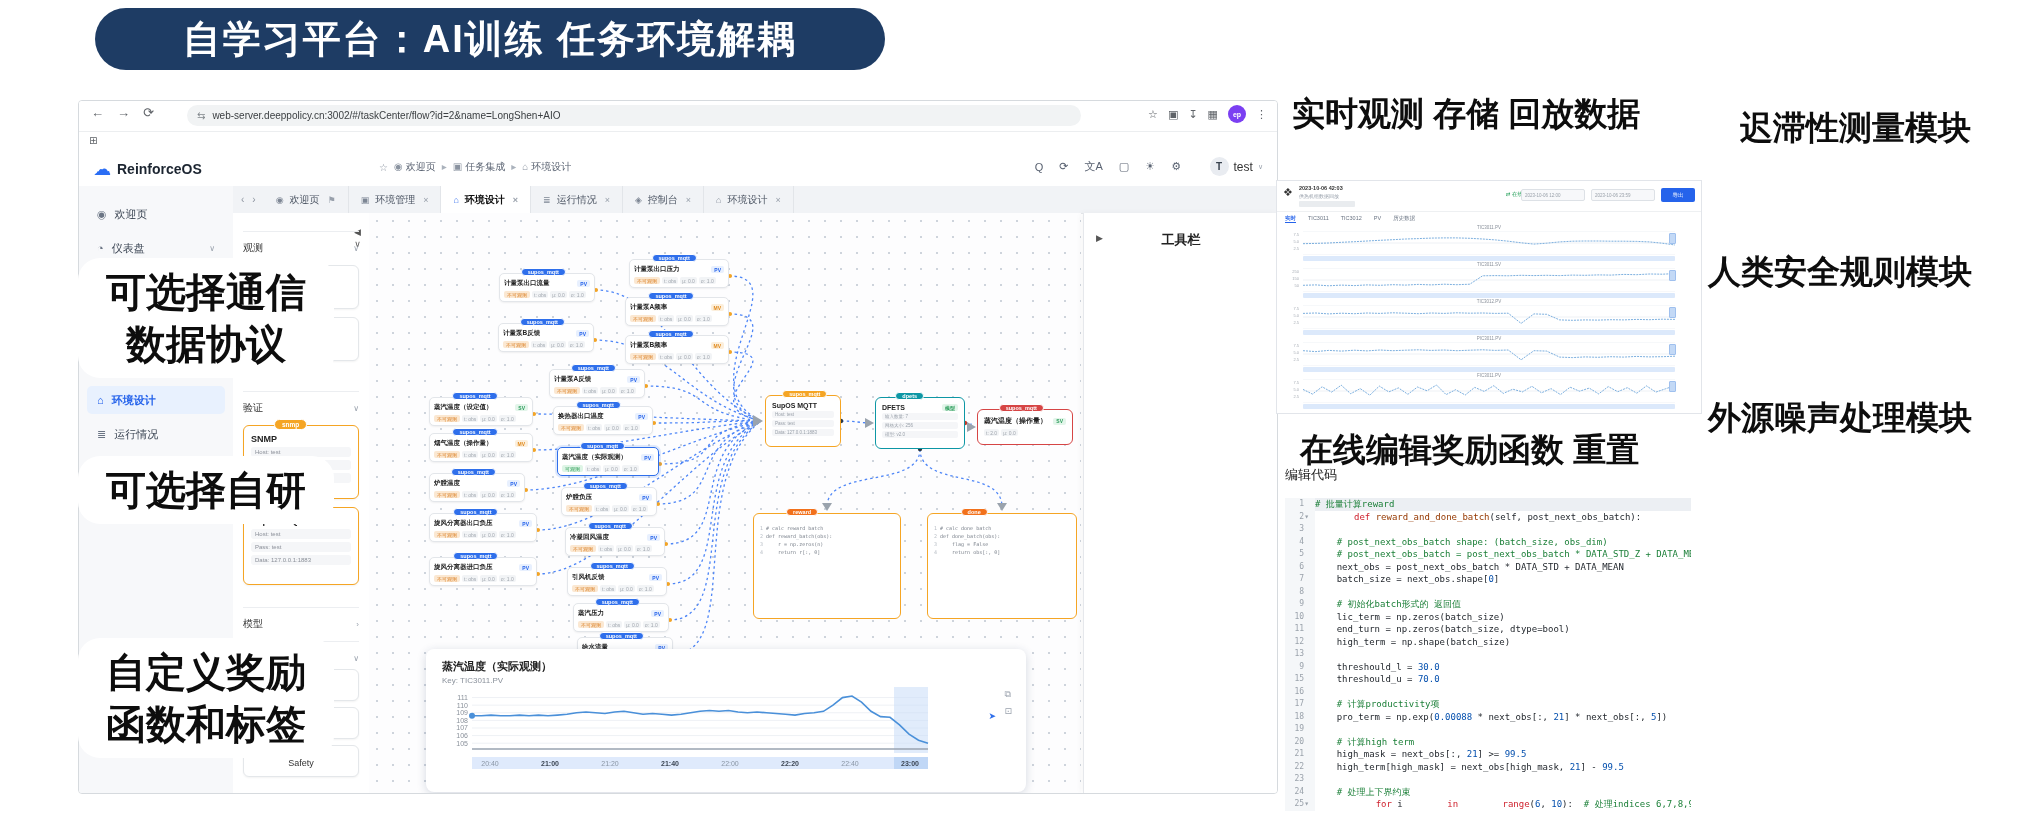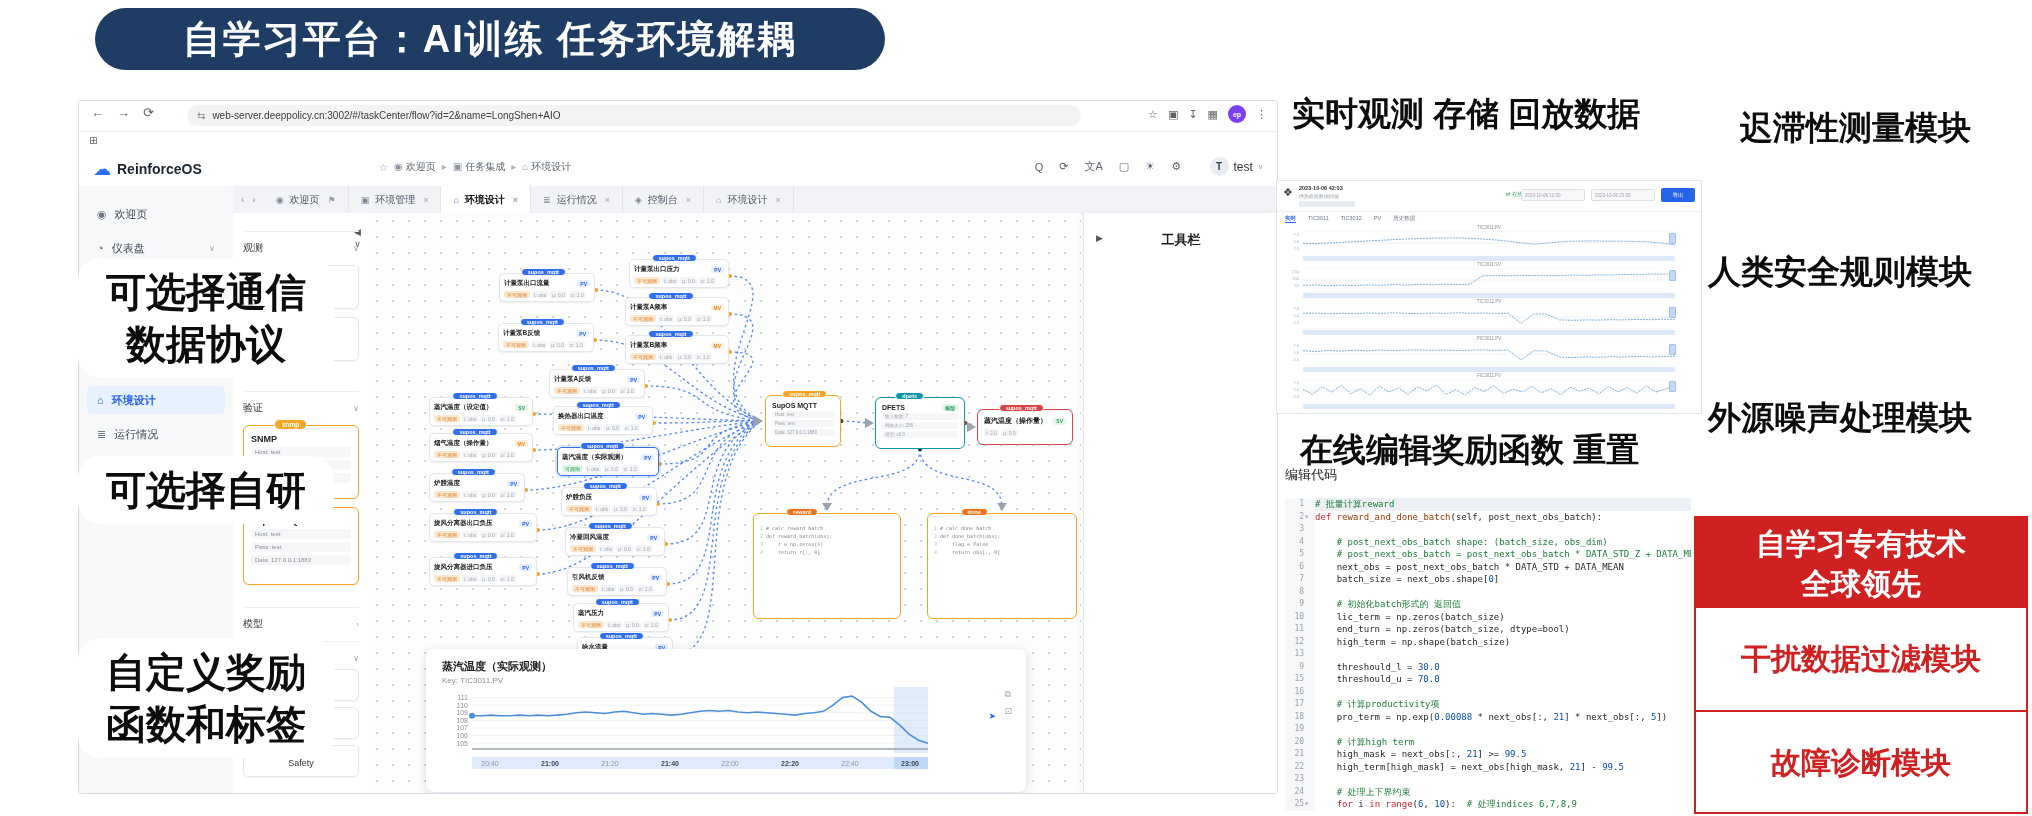--- a/index.html
+++ b/index.html
@@ -142,21 +142,21 @@
   .mtick{position:absolute;font-size:4px;color:#a7adb5;text-align:right;width:20px;}
   .mbrush{position:absolute;height:5px;background:#dce9fb;border-radius:1px;}
   .mhandle{position:absolute;width:5px;height:9px;background:#c3d9f6;border:1px solid #9fc0ee;border-radius:1px;}
 
   .codebox{left:1285px;top:498px;width:406px;height:314px;background:#fff;z-index:2;font-family:"DejaVu Sans Mono",monospace;}
   .cline{display:flex;height:12.5px;line-height:12.5px;font-size:9px;white-space:pre;}
   .cline .lnum{width:24px;text-align:right;padding-right:6px;color:#9aa2ab;background:#f5f7f9;flex:none;font-size:8px;}
   .cline.active .ctext{background:#eceff3;}
   .ctext{flex:1;color:#24292f;overflow:hidden;}
   .tok-c{color:#1a7f37;}
-  .tok-k{color:#cf222e;}
+  .tok-k{color:#cf222e;margin-left:39px;}
   .tok-f{color:#953800;}
   .tok-n{color:#0550ae;}
 
   .redbox{left:1694px;top:516px;width:334px;height:298px;z-index:3;border:2px solid #cf2121;box-sizing:border-box;background:#fff;}
   .redhead{height:90px;background:#cf2121;color:#fff;text-align:center;font-size:30px;font-weight:900;line-height:40px;padding-top:6px;box-sizing:border-box;}
   .redcell{height:102px;display:flex;align-items:center;justify-content:center;color:#cf2121;font-size:30px;font-weight:900;}
   .redcell.first{border-bottom:2px solid #cf2121;}
 
   svg text{font-family:"Liberation Sans",sans-serif;}
 </style>
@@ -855,21 +855,13 @@
       <div class="cline"><span class="lnum">22 </span><span class="ctext">    high_term[high_mask] = next_obs[high_mask, <span class="tok-n">21</span>] - <span class="tok-n">99.5</span></span></div>
       <div class="cline"><span class="lnum">23 </span><span class="ctext"></span></div>
       <div class="cline"><span class="lnum">24 </span><span class="ctext"><span class="tok-c">    # 处理上下界约束</span></span></div>
       <div class="cline"><span class="lnum">25▾</span><span class="ctext">    <span class="tok-k">for</span> i <span class="tok-k">in</span> <span class="tok-k">range</span>(<span class="tok-n">6</span>, <span class="tok-n">10</span>):<span class="tok-c">  # 处理indices 6,7,8,9</span></span></div>
     </div>
 
   <div class="abs bigheading" style="left:1740px;top:106px;">迟滞性测量模块</div>
   <div class="abs bigheading" style="left:1708px;top:250px;">人类安全规则模块</div>
   <div class="abs bigheading" style="left:1708px;top:396px;">外源噪声处理模块</div>
 
-  <div class="abs redbox">
-    <div class="redhead">
-      <div>自学习专有技术</div>
-      <div>全球领先</div>
-    </div>
-    <div class="redcell first">干扰数据过滤模块</div>
-    <div class="redcell">故障诊断模块</div>
-  </div>
 </div>
 
 </body></html>

